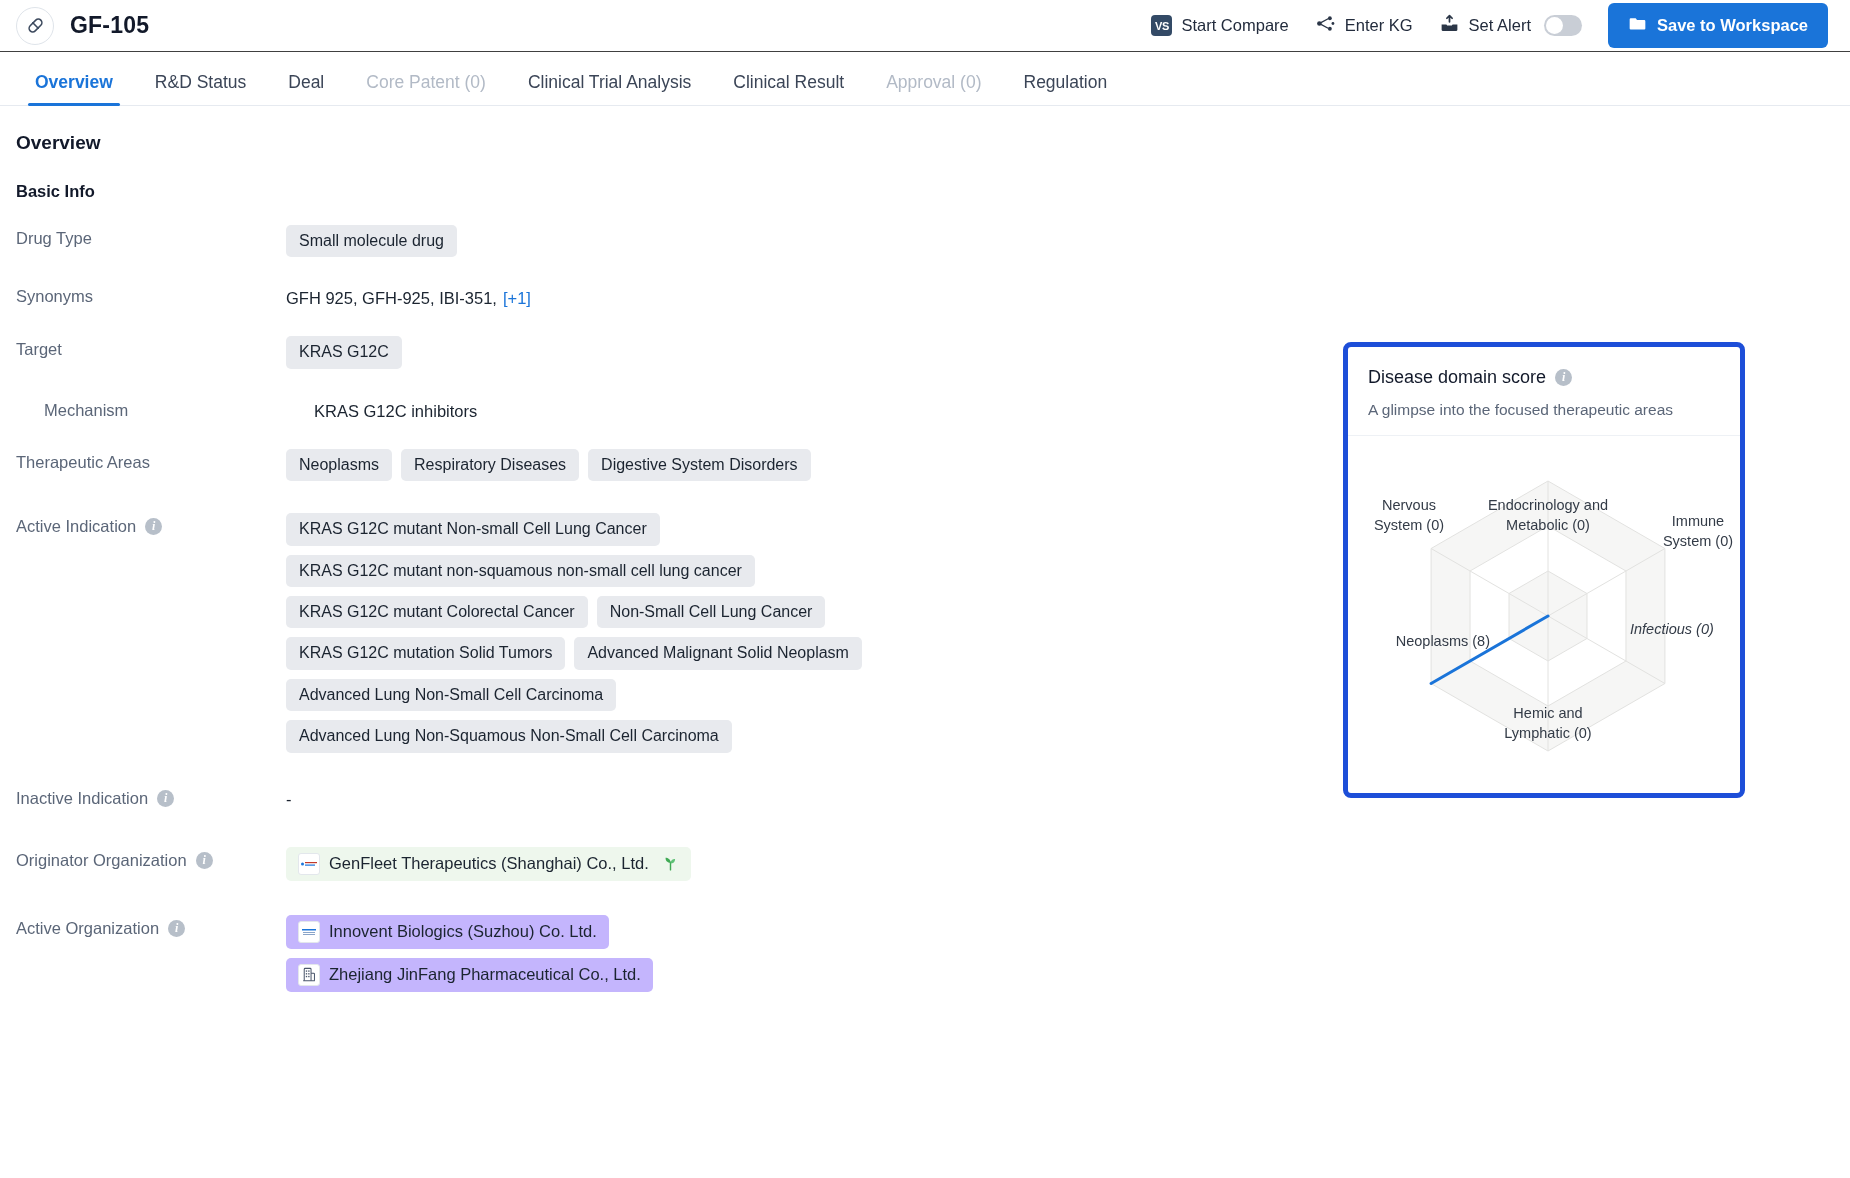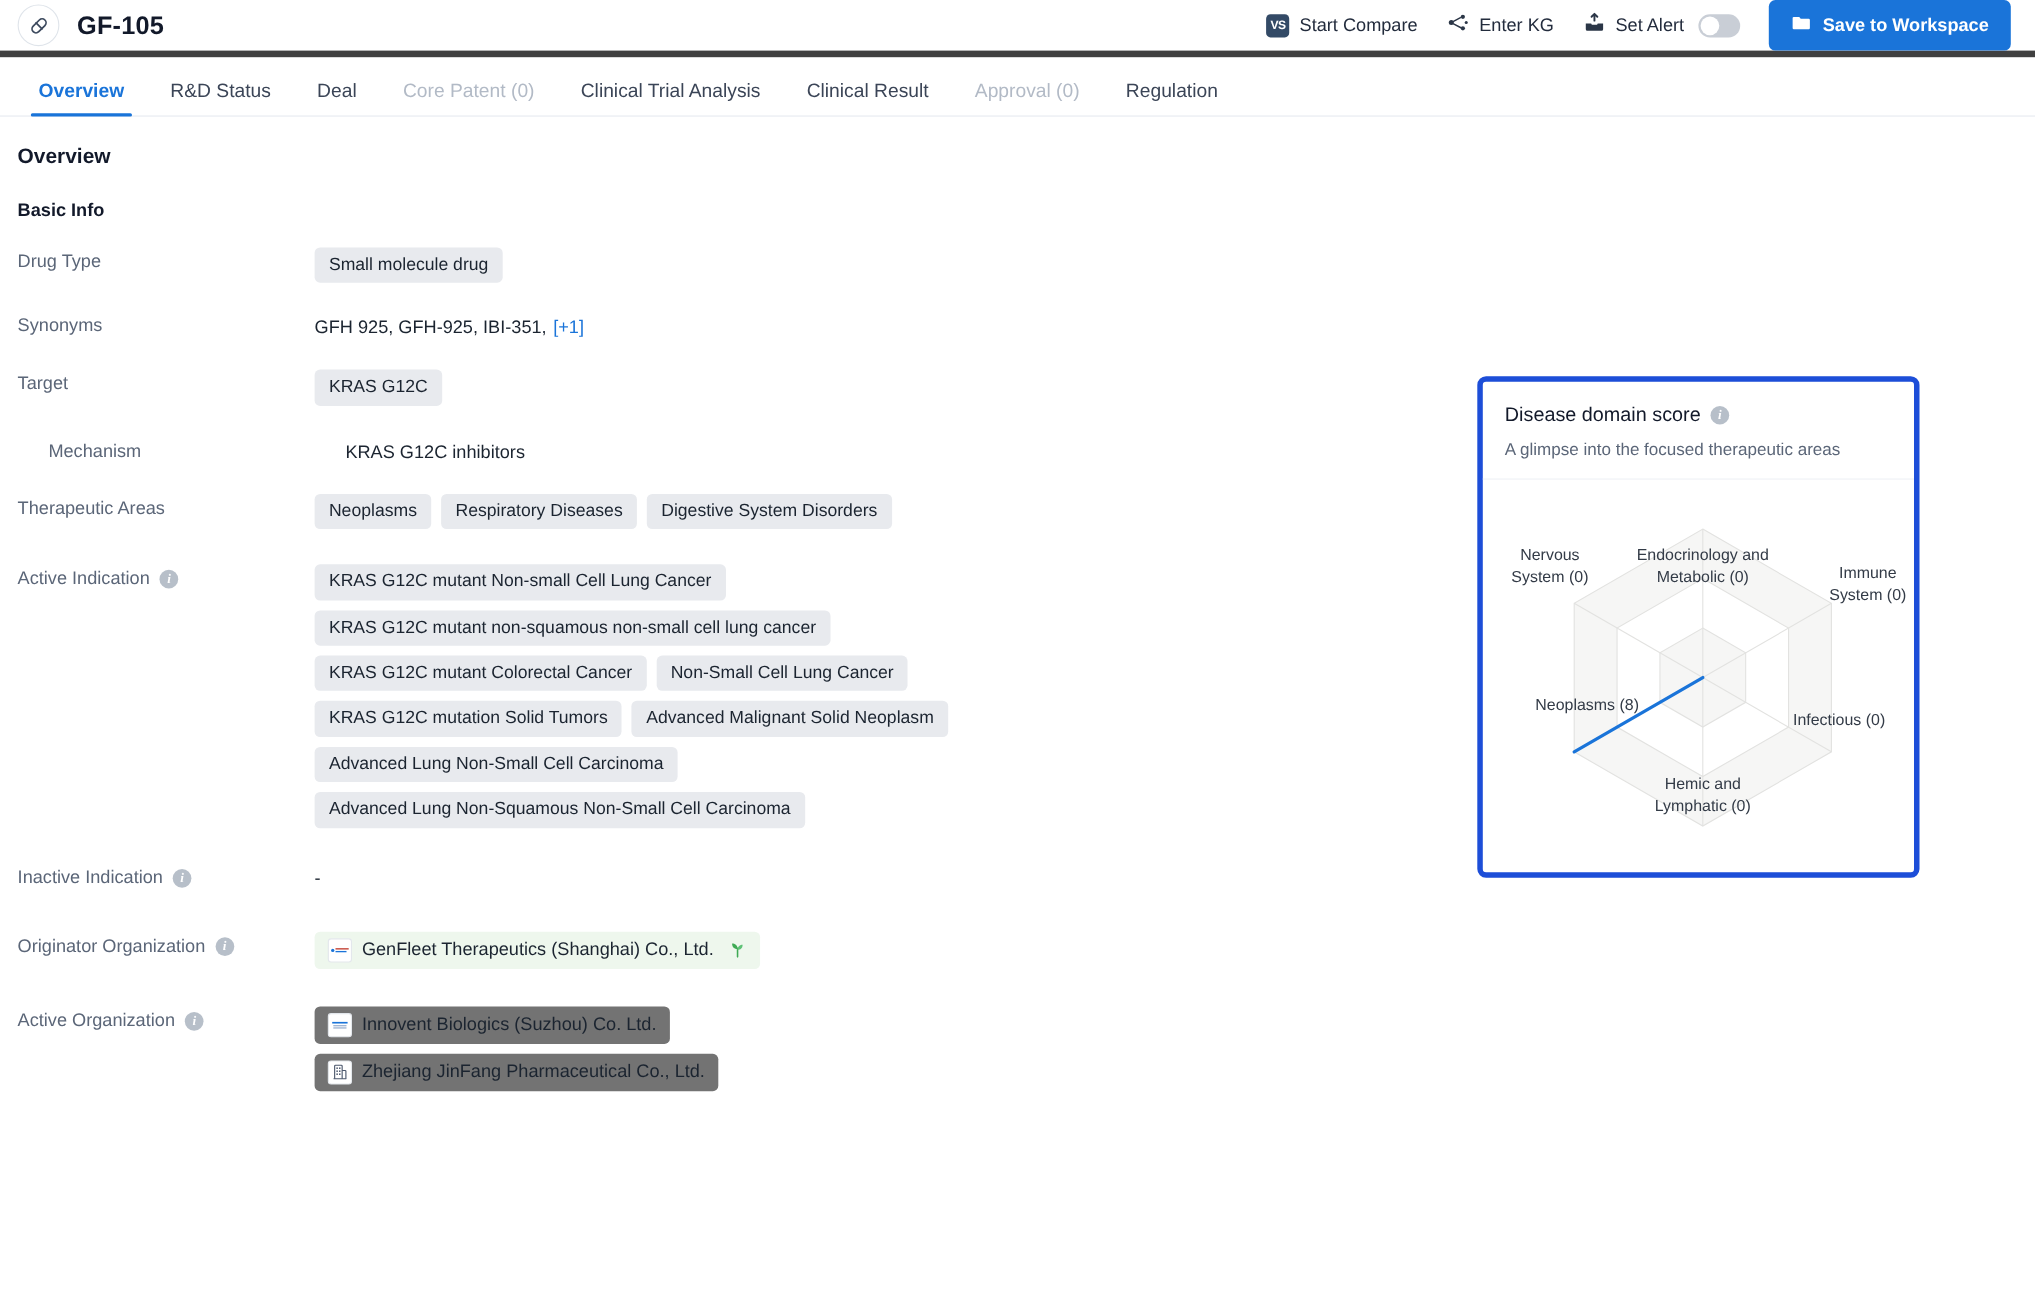--- a/index.html
+++ b/index.html
@@ -10,21 +10,21 @@
     font-family:"Liberation Sans","DejaVu Sans",sans-serif;
     color:#1b2430;
     overflow:hidden;
   }
 
   
   .topbar {
     height:52px;
     display:flex; align-items:center;
     padding:0 22px 0 16px;
-    border-bottom:6px solid #404040;
+    border-bottom:1px solid #404040;
     position:relative;
   }
   .drug-badge {
     width:38px; height:38px; border-radius:50%;
     border:1px solid #dfe4ea; background:#fff;
     display:flex; align-items:center; justify-content:center;
     flex:0 0 auto;
   }
   .drug-title {
     font-size:23px; font-weight:bold; letter-spacing:.2px;
@@ -111,21 +111,21 @@
     font-size:16px; line-height:1.15;
     white-space:nowrap; cursor:pointer;
   }
   .tag-row { display:flex; flex-wrap:wrap; gap:9px; width:100%; }
 
   .syn { font-size:16.5px; color:#1b2430; padding-top:6px; }
   .syn .more { color:#1a74d9; cursor:pointer; margin-left:6px; }
 
   .org-tag {
     display:inline-flex; align-items:center; gap:9px;
-    background:#737373; border-radius:5px;
+    background:#c4b5fd; border-radius:5px;
     padding:6px 12px; font-size:16.5px; color:#1b2430;
     white-space:nowrap; cursor:pointer;
   }
   .org-tag.green { background:#eef7ed; }
   .logo-box {
     width:22px; height:22px; border-radius:3px; background:#fff;
     border:1px solid #e3e7ec; flex:0 0 auto;
     display:flex; align-items:center; justify-content:center;
     overflow:hidden;
   }
@@ -397,21 +397,21 @@
           <line x1="200" y1="180" x2="200.00" y2="315.00" stroke="#e2e2e0" stroke-width="1"></line>
           <line x1="200" y1="180" x2="83.09" y2="247.50" stroke="#e2e2e0" stroke-width="1"></line>
           <line x1="200" y1="180" x2="83.09" y2="112.50" stroke="#e2e2e0" stroke-width="1"></line>
           <polygon points="200.00,180.00 200.00,180.00 200.00,180.00 200.00,180.00 83.09,247.50 200.00,180.00" fill="none" stroke="#1a74d9" stroke-width="3" stroke-linejoin="round"></polygon>
         </svg>
 
       <div class="radar-label" style="left:120px; top:60px; width:160px;">Endocrinology and
 Metabolic (0)</div>
       <div class="radar-label" style="left:300px; top:60px; width:100px;margin-top:16px;">Immune
 System (0)</div>
-      <div class="radar-label" style="left:282px; top:210px; width:120px; text-align:left;">Infectious (0)</div>
+      <div class="radar-label" style="left:282px; top:184px; width:120px; text-align:left;font-style:italic;">Infectious (0)</div>
       <div class="radar-label" style="left:130px; top:268px; width:140px;">Hemic and
 Lymphatic (0)</div>
       <div class="radar-label" style="left:2px; top:196px; width:140px; text-align:right;">Neoplasms (8)</div>
       <div class="radar-label" style="left:6px; top:60px; width:110px;">Nervous
 System (0)</div>
     </div>
   </div>
 
 </div>
 

